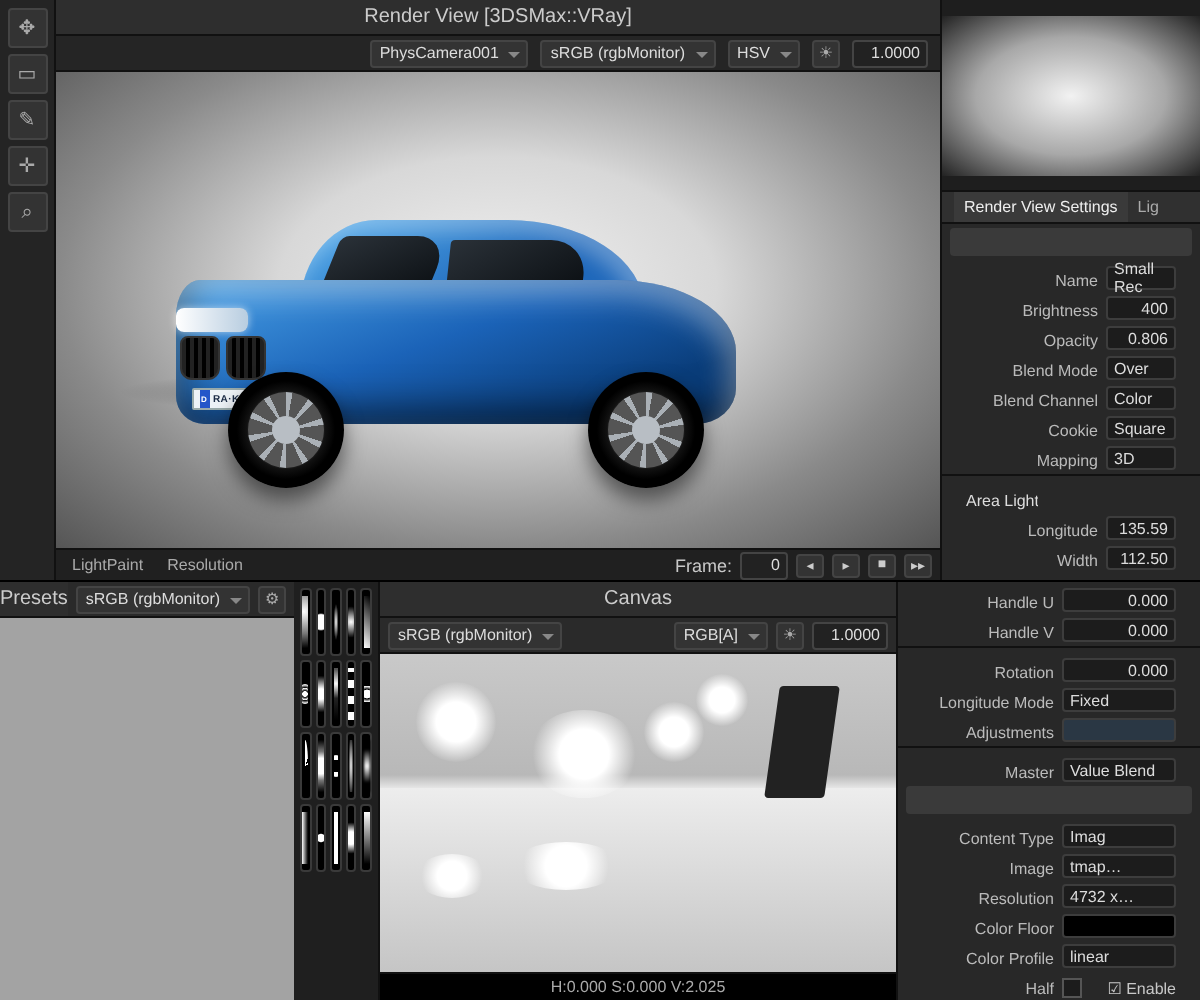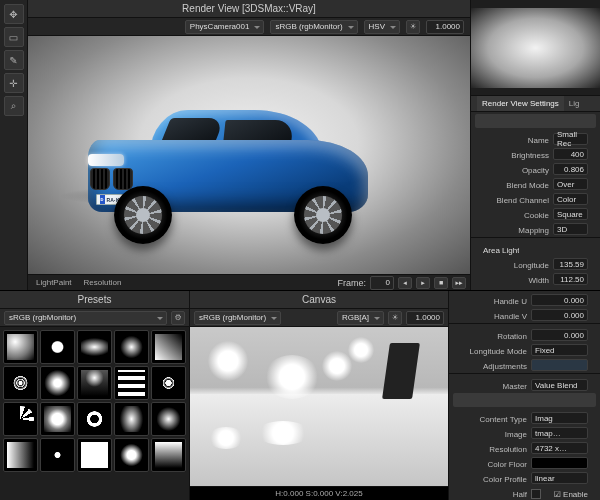--- a/index.html
+++ b/index.html
@@ -49,21 +49,21 @@
   .prop-row .val{flex:1;background:#1c1c1c;border:1px solid #3d3d3d;height:12px;border-radius:2px;display:flex;align-items:center;justify-content:flex-end;padding:0 3px;font-size:8px;color:#ddd}
   .prop-row .val.left{justify-content:flex-start}
   .prop-row .chk{width:10px;height:10px;background:#1c1c1c;border:1px solid #555;display:flex;align-items:center;justify-content:center;font-size:7px;color:#8ab4ff}
   
   .bottom{flex:1;display:flex;border-top:1px solid #000}
   .status-line{height:16px;background:#202020;border-top:1px solid #111;display:flex;align-items:center;padding:0 4px;gap:20px}
   .status-line .tabs{display:flex;gap:4px}
   .status-line .tabs span{padding:0 4px;font-size:8px;color:#aaa;cursor:pointer}
   .status-line .transport{display:flex;align-items:center;gap:4px;margin-left:auto}
   .tbtn{width:14px;height:12px;background:#333;border:1px solid #444;display:flex;align-items:center;justify-content:center;font-size:7px;color:#ccc;border-radius:2px;cursor:pointer}
-  .presets-panel{width:190px;background:#c4b5fd;display:flex;flex-direction:column;border-right:1px solid #111}
+  .presets-panel{width:190px;background:#a3a3a3;display:flex;flex-direction:row;border-right:1px solid #111}
   .thumb-header{height:18px;display:flex;align-items:center;gap:4px;padding:0 4px;background:#2a2a2a;border-bottom:1px solid #111}
   .thumbs{flex:1;display:grid;grid-template-columns:repeat(5,1fr);grid-auto-rows:34px;gap:2px;padding:3px;background:#1f1f1f;overflow:hidden}
   .thumb{background:#000;border:1px solid #3a3a3a;border-radius:2px;display:flex;align-items:center;justify-content:center;cursor:pointer}
   .pre{width:80%;height:80%;position:relative}
   .canvas-panel{flex:1;display:flex;flex-direction:column;background:#262626;border-right:1px solid #111}
   .canvas-view{flex:1;background:linear-gradient(#c9c9c9 0%,#b8b8b8 38%,#e4e4e4 42%,#d2d2d2 100%);position:relative;overflow:hidden}
   .cv-floor{position:absolute;left:0;right:0;top:42%;bottom:0;background:linear-gradient(#ededed,#c5c5c5)}
   .cv-light{position:absolute;border-radius:50%;background:radial-gradient(circle,#fff 0%,#fff 35%,rgba(255,255,255,0) 72%)}
   .cv-soft{position:absolute;background:#222;border-radius:2px}
   .canvas-status{height:14px;background:#000000;display:flex;align-items:center;justify-content:center;font-size:8px;color:#aaa;border-top:1px solid #111}

